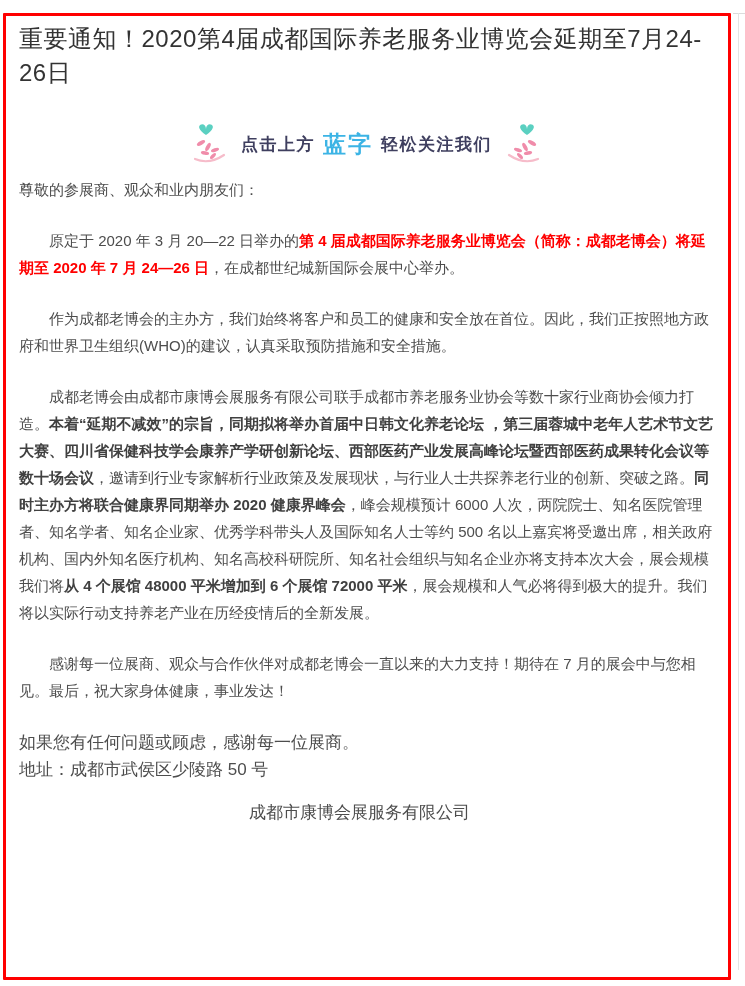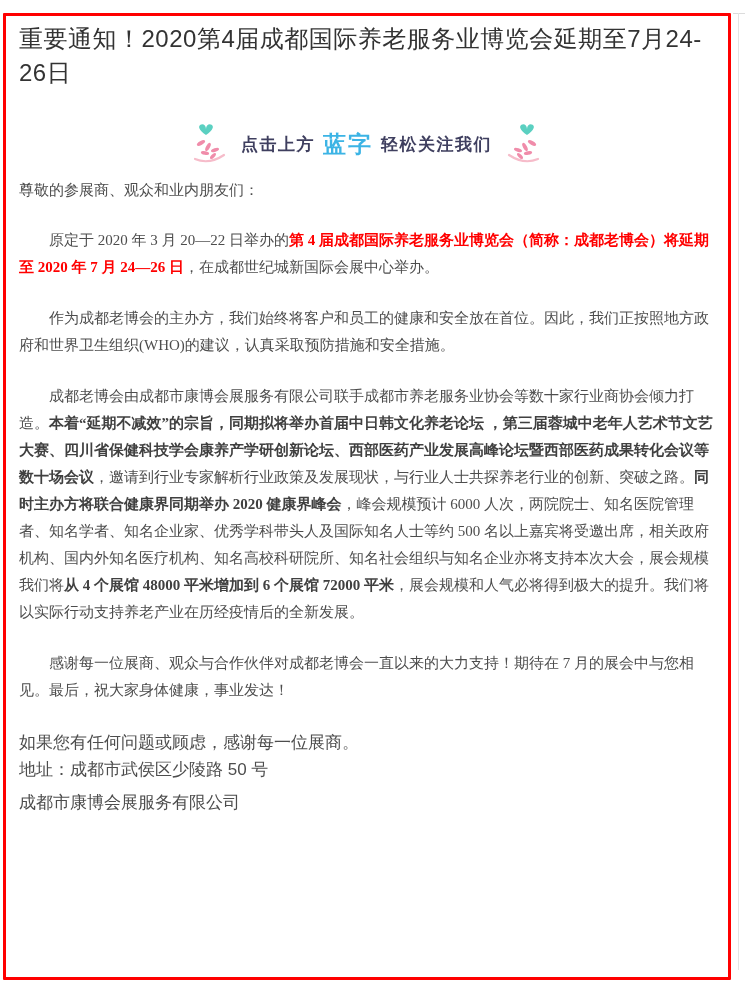--- a/index.html
+++ b/index.html
@@ -58,29 +58,29 @@
   .ornament.right { transform: scaleX(-1); }
   .heart  { fill: var(--heart-teal, #5bd0c1); }
   .petal  { fill: var(--petal-pink, #f08caa); }
   .vine   { stroke: #f6bcca; stroke-width: 2.2; fill: none; stroke-linecap: round; }
   .article { margin-top: 2px; }
   .para {
     font-size: 15px; line-height: 27px;
     color: #4d4d4d; margin: 24px 2px 0 2px;
   }
   .para:first-child { margin-top: 8px; }
-  .para.indent { text-indent: 2em; font-family: Liberation Serif, serif; }
+  .para.indent { text-indent: 2em; }
   .seg.bold { font-weight: 700; color: #404040; }
   .seg.red-bold { font-weight: 700; color: var(--emphasis-red, #ff0000); }
   .footer { margin-top: 25px; }
   .footer-line {
     font-size: 17px; line-height: 27px;
     color: #4d4d4d; margin: 0 2px;
   }
-  .footer-line.company { text-align: left; margin-top: 6px; padding-right: 14px; }
+  .footer-line.company { text-align: center; margin-top: 16px; padding-right: 14px; }
 </style>
 </head>
 <body>
 
 <div class="edge-top"></div>
 <div class="edge-right"></div>
 
 <div class="page">
 
   <h1 class="title">重要通知！2020第4届成都国际养老服务业博览会延期至7月24-26日</h1>

